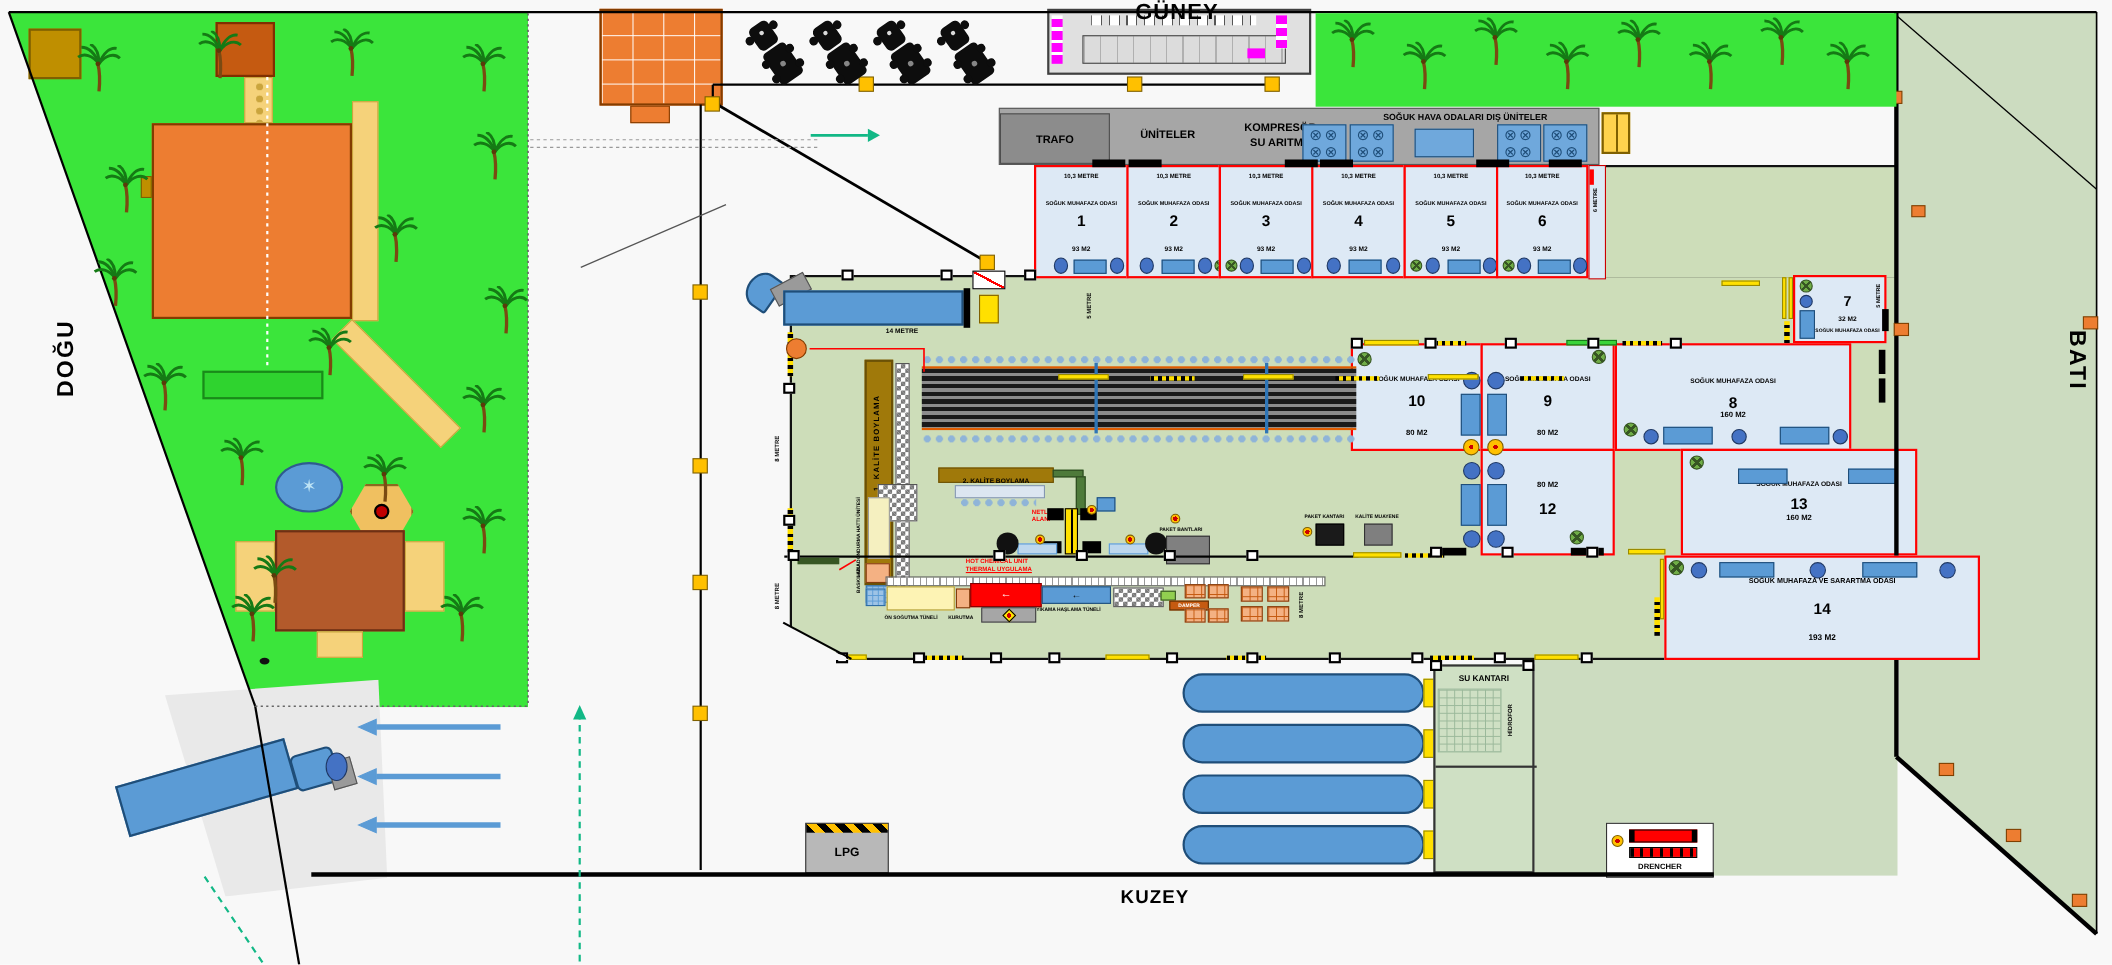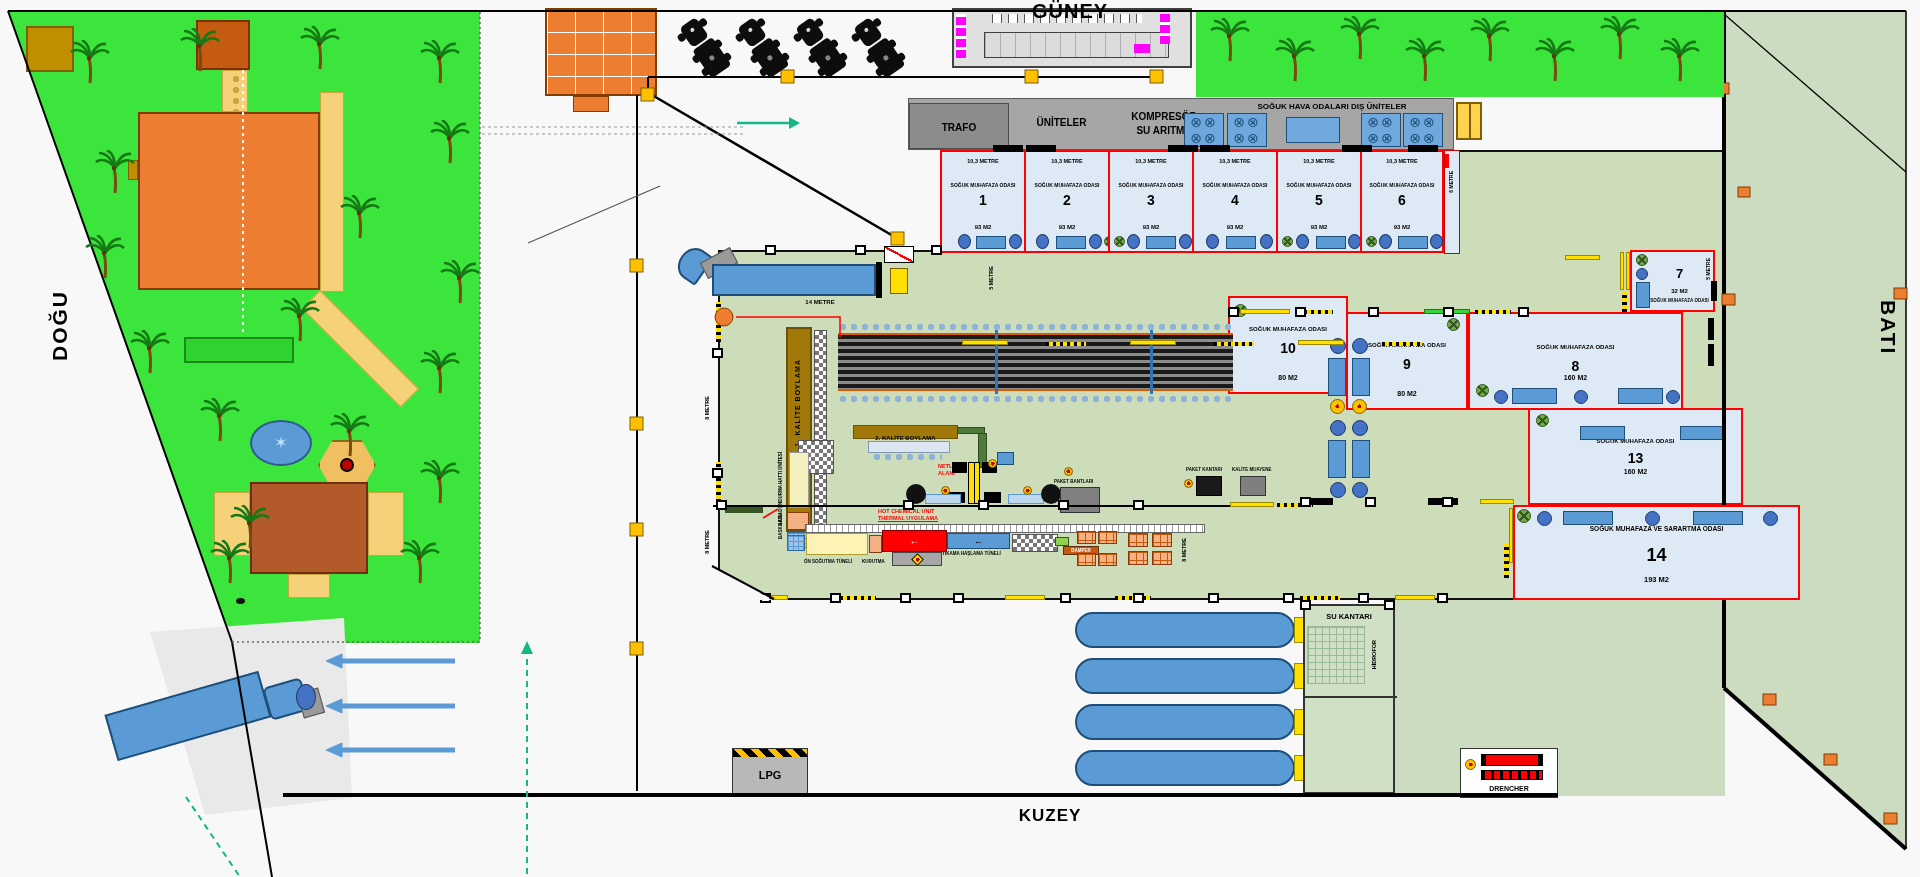--- a/index.html
+++ b/index.html
@@ -164,21 +164,21 @@
     <span class="gc" style="left:4px;top:2px;width:12px;height:12px"></span>
     <span class="bc" style="left:4px;top:16px;width:12px;height:12px"></span>
     <span class="pal" style="left:4px;top:30px;width:14px;height:26px"></span>
     <div class="vt b" style="position:absolute;right:2px;top:6px;font-size:5px">5 METRE</div>
   </div>
   <div class="ybar" style="left:1620px;top:252px;width:4px;height:38px"></div>
   <div class="ybar" style="left:1626px;top:252px;width:4px;height:38px"></div>
   <div class="hatchv" style="left:1622px;top:292px;width:5px;height:20px"></div>
   <div class="ybar" style="left:1565px;top:255px;width:35px;height:5px"></div>
 
-  <div class="room" style="left:1228px;top:296px;width:120px;height:98px">
+  <div class="room" style="left:1228px;top:312px;width:120px;height:98px">
     <div class="rl" style="top:28px;font-size:6px">SOĞUK MUHAFAZA ODASI</div>
     <div class="rl" style="top:42px;font-size:14px">10</div>
     <div class="rl" style="top:76px;font-size:7px">80 M2</div>
     <span class="gc" style="left:4px;top:6px;width:13px;height:13px"></span>
   </div>
   <div class="room" style="left:1346px;top:312px;width:122px;height:98px">
     <div class="rl" style="top:28px;font-size:6px">SOĞUK MUHAFAZA ODASI</div>
     <div class="rl" style="top:42px;font-size:14px">9</div>
     <div class="rl" style="top:76px;font-size:7px">80 M2</div>
     <span class="gc" style="right:6px;top:4px;width:13px;height:13px"></span>
@@ -186,20 +186,25 @@
   <div class="room" style="left:1468px;top:312px;width:215px;height:98px">
     <div class="rl" style="top:30px;font-size:6px">SOĞUK MUHAFAZA ODASI</div>
     <div class="rl" style="top:44px;font-size:14px">8</div>
     <div class="rl" style="top:60px;font-size:7px">160 M2</div>
     <span class="gc" style="left:6px;top:70px;width:13px;height:13px"></span>
     <span class="bc" style="left:24px;top:76px;width:14px;height:14px"></span>
     <span class="pal" style="left:42px;top:74px;width:45px;height:16px"></span>
     <span class="bc" style="left:104px;top:76px;width:14px;height:14px"></span>
     <span class="pal" style="left:148px;top:74px;width:45px;height:16px"></span>
     <span class="bc" style="left:196px;top:76px;width:14px;height:14px"></span>
+  </div>
+  <div class="room" style="left:1346px;top:408px;width:122px;height:97px">
+    <div class="rl" style="top:28px;font-size:7px">80 M2</div>
+    <div class="rl" style="top:44px;font-size:14px">12</div>
+    <span class="gc" style="right:26px;top:72px;width:13px;height:13px"></span>
   </div>
   <div class="room" style="left:1528px;top:408px;width:215px;height:97px">
     <div class="rl" style="top:28px;font-size:6px">SOĞUK MUHAFAZA ODASI</div>
     <div class="rl" style="top:40px;font-size:14px">13</div>
     <div class="rl" style="top:58px;font-size:7px">160 M2</div>
     <span class="gc" style="left:6px;top:4px;width:13px;height:13px"></span>
     <span class="pal" style="left:50px;top:16px;width:45px;height:14px"></span>
     <span class="pal" style="left:150px;top:16px;width:45px;height:14px"></span>
   </div>
 
@@ -211,21 +216,21 @@
   <span class="oc" style="left:1352px;top:399px;width:15px;height:15px"></span>
   <span class="bc" style="left:1330px;top:420px;width:16px;height:16px"></span>
   <span class="bc" style="left:1352px;top:420px;width:16px;height:16px"></span>
   <span class="pal" style="left:1328px;top:440px;width:18px;height:38px"></span>
   <span class="pal" style="left:1352px;top:440px;width:18px;height:38px"></span>
   <span class="bc" style="left:1330px;top:482px;width:16px;height:16px"></span>
   <span class="bc" style="left:1352px;top:482px;width:16px;height:16px"></span>
 
   <div class="room" style="left:1513px;top:505px;width:287px;height:95px">
     <div class="rl" style="top:18px;font-size:6.5px">SOĞUK MUHAFAZA VE SARARTMA ODASI</div>
-    <div class="rl" style="top:38px;font-size:18px">14</div>
+    <div class="rl" style="top:38px;font-size:14px">14</div>
     <div class="rl" style="top:68px;font-size:7.5px">193 M2</div>
     <span class="gc" style="left:2px;top:2px;width:14px;height:14px"></span>
     <span class="bc" style="left:22px;top:4px;width:15px;height:15px"></span>
     <span class="pal" style="left:48px;top:4px;width:50px;height:14px"></span>
     <span class="bc" style="left:130px;top:4px;width:15px;height:15px"></span>
     <span class="pal" style="left:178px;top:4px;width:50px;height:14px"></span>
     <span class="bc" style="left:248px;top:4px;width:15px;height:15px"></span>
   </div>
   <div class="ybar" style="left:1480px;top:499px;width:34px;height:5px"></div>
   <div class="ybar" style="left:1509px;top:508px;width:4px;height:55px"></div>

